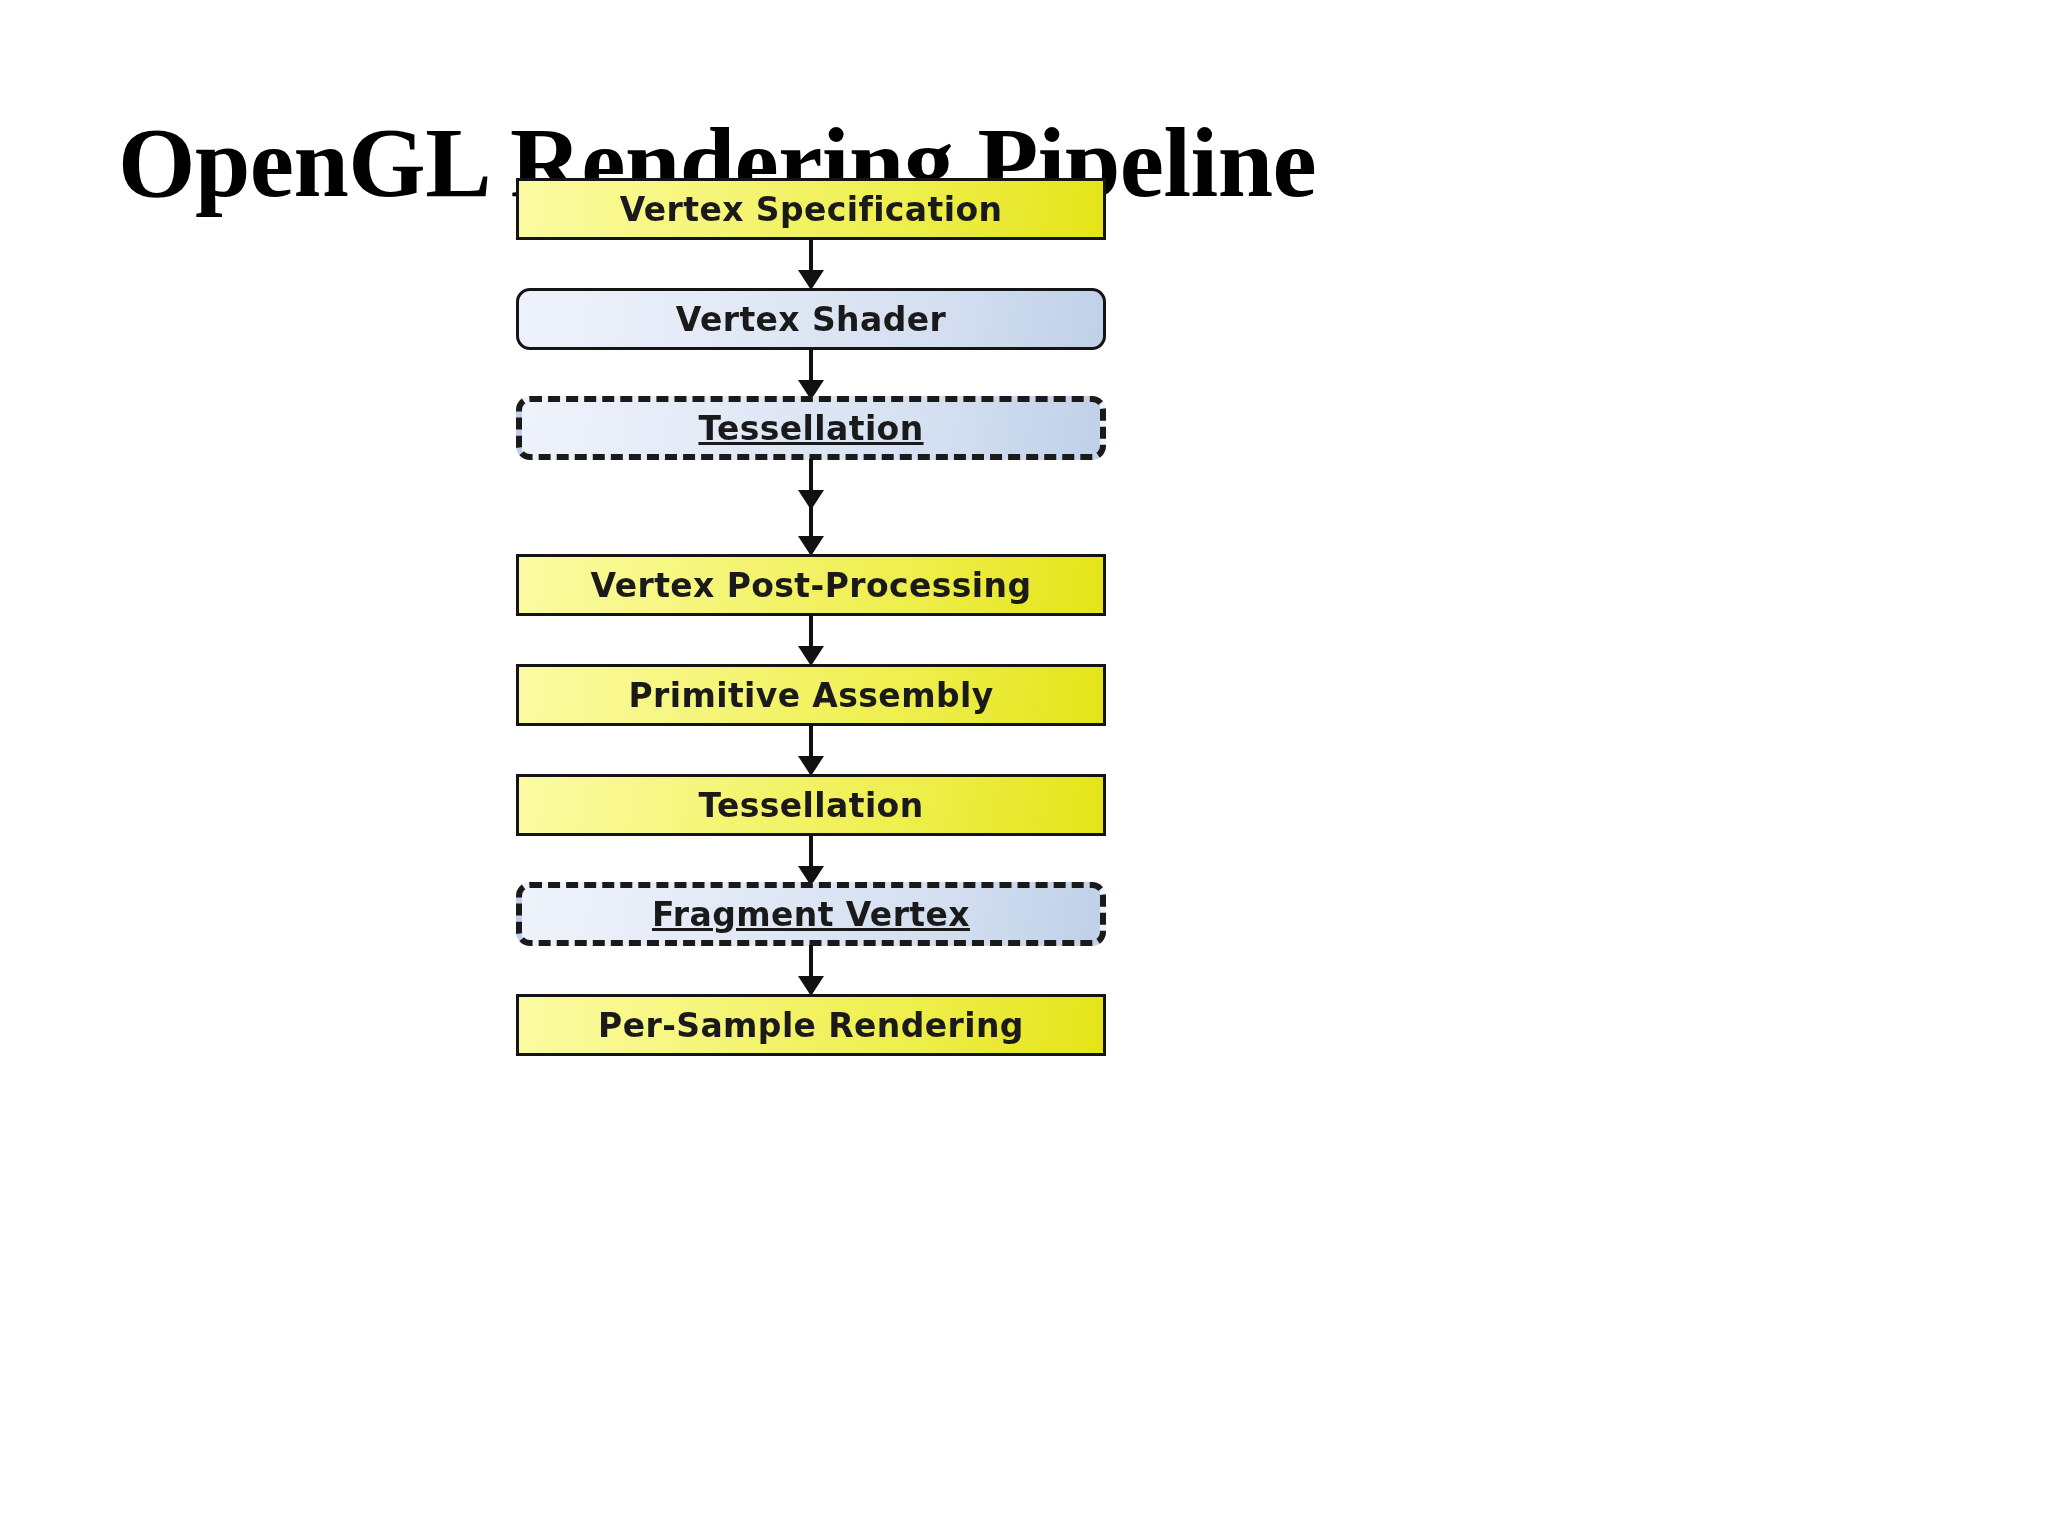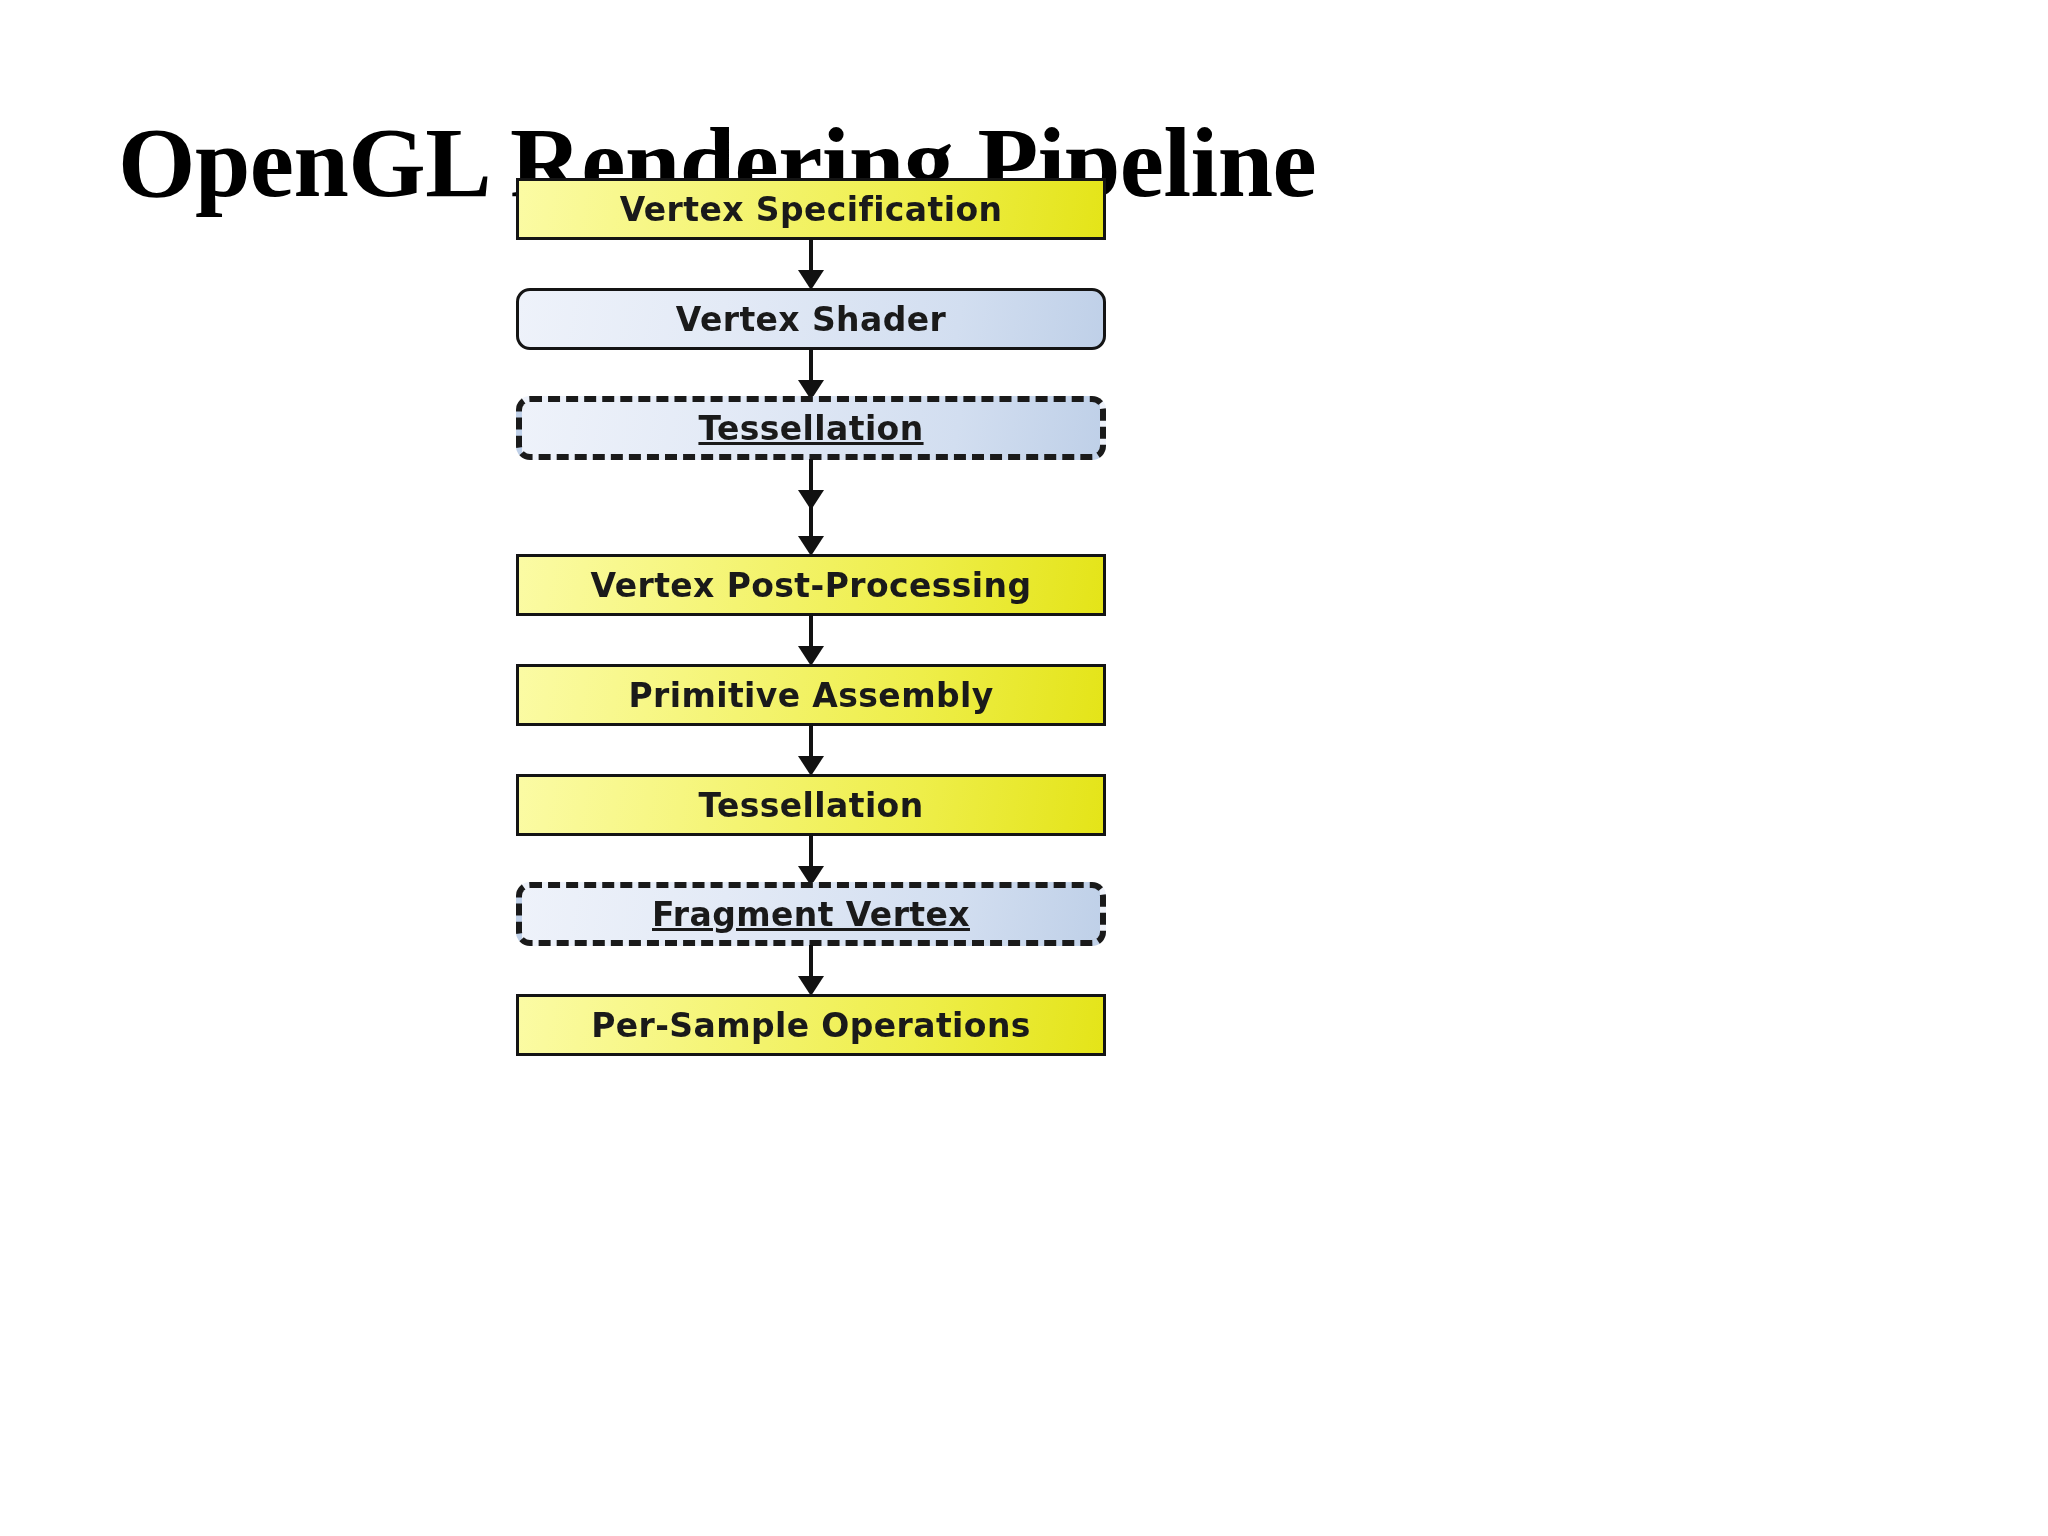--- a/index.html
+++ b/index.html
@@ -179,16 +179,16 @@
       <div class="node dashed fill-blue">
         <span>Fragment Vertex</span>
       </div>
     </div>
     <div class="connector">
       <span class="shaft"></span>
       <span class="head"></span>
     </div>
     <div class="node-wrap">
       <div class="node solid fill-yellow">
-        <span>Per-Sample Operations</span>
+        <span>Per-Sample Rendering</span>
       </div>
     </div>
   </div>
 
 </body></html>

